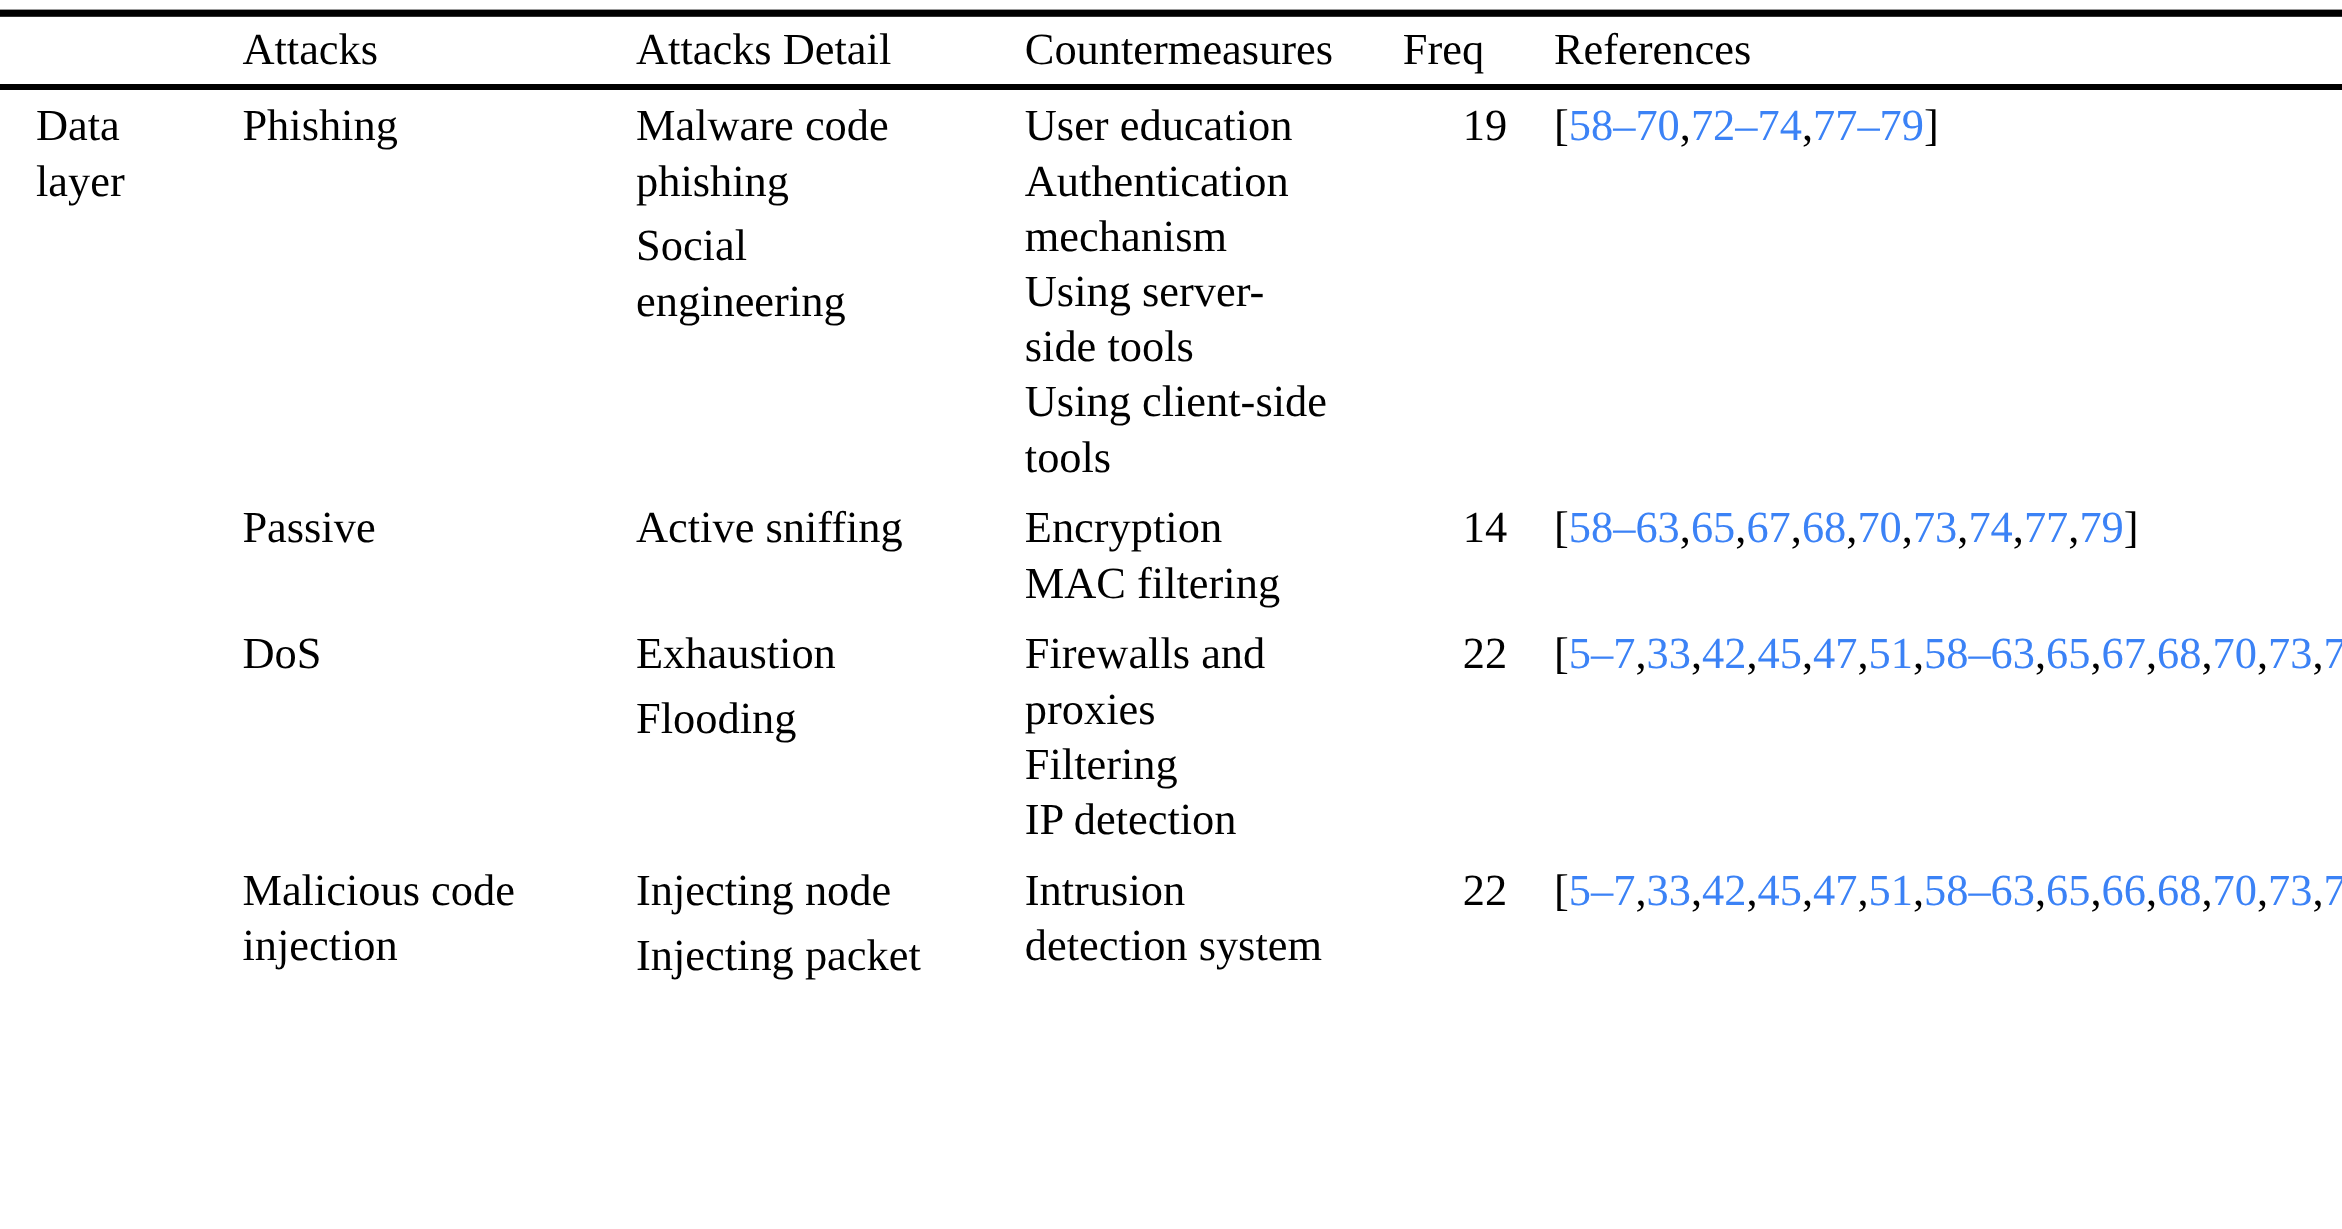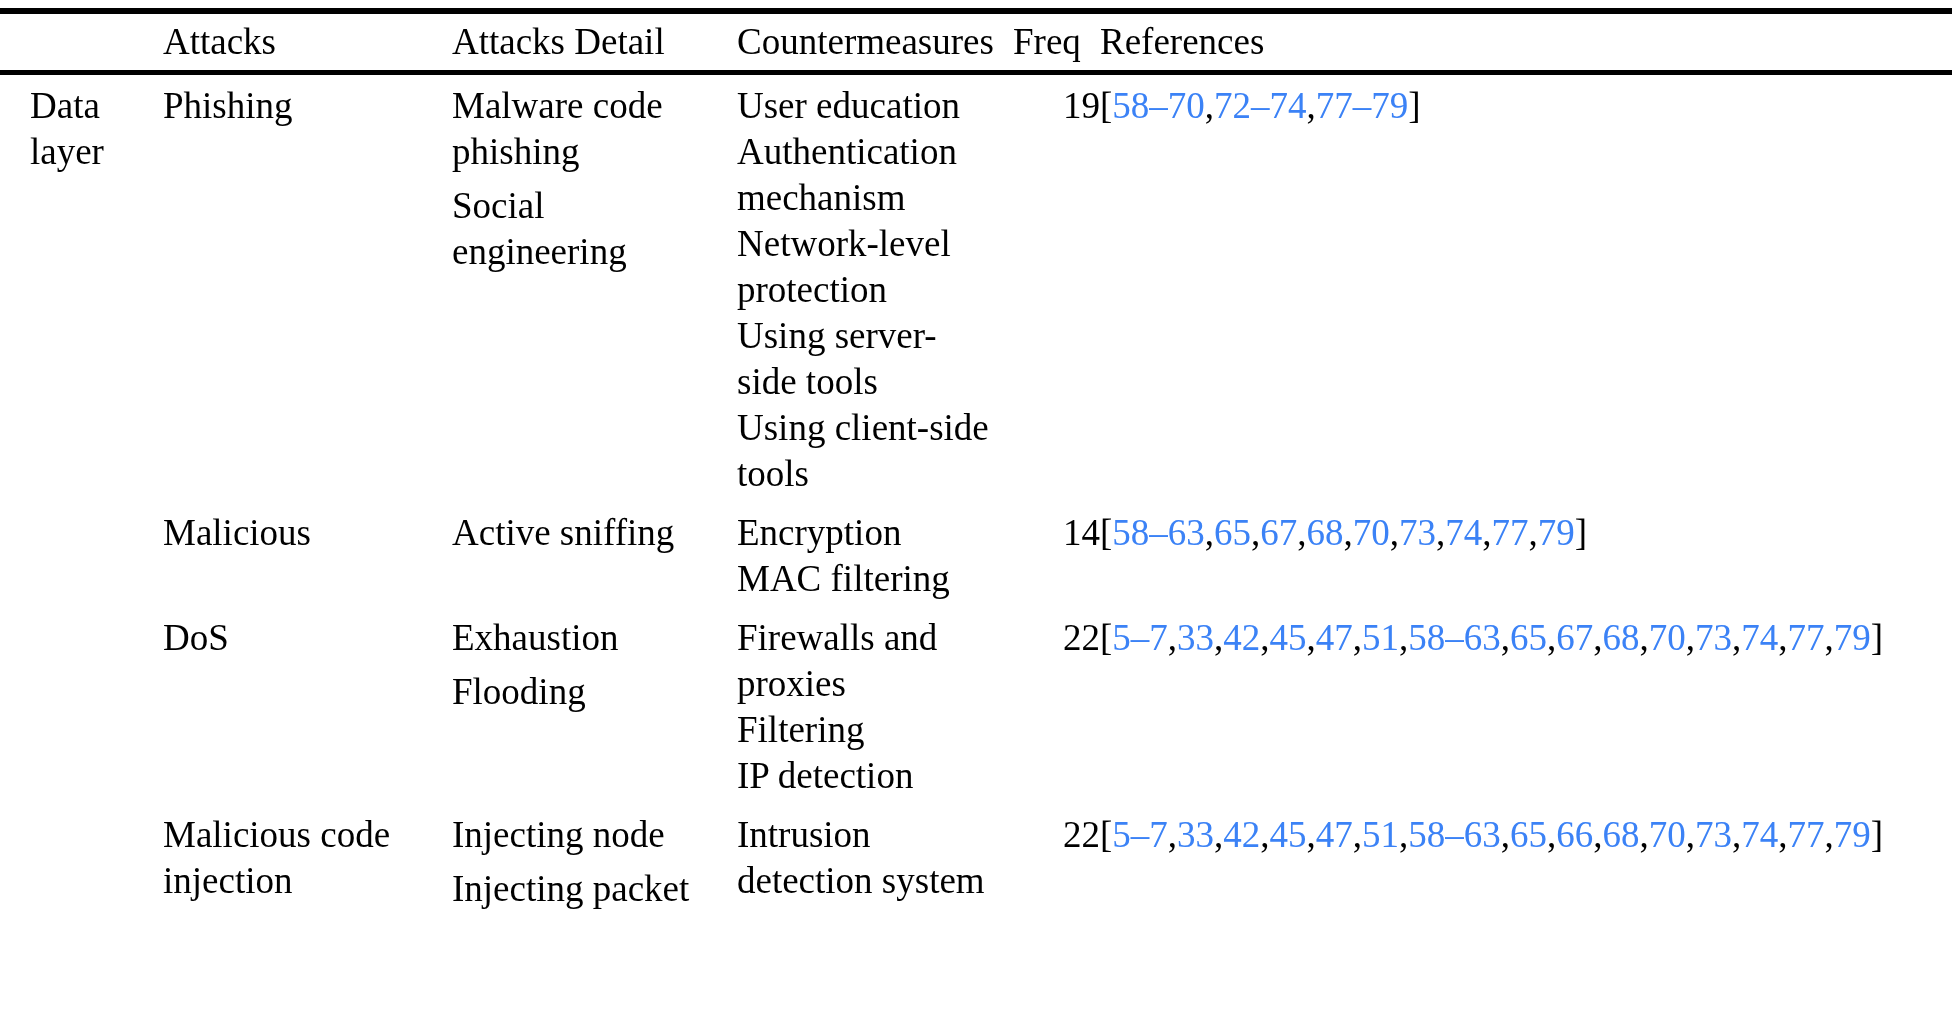--- a/index.html
+++ b/index.html
@@ -24,20 +24,21 @@
     background: #000000;
     width: 100%;
   }
   .rule-top { height: 6px; margin-top: 8px; }
   .rule-mid { height: 5px; }
   .grid {
     display: grid;
     grid-template-columns: 133px 289px 285px 276px 87px auto;
     padding-left: 30px;
     box-sizing: border-box;
+    gap: 39px;
   }
   .thead {
     font-size: 37px;
     line-height: 56px;
     height: 56px;
     overflow: hidden;
   }
   .thead .hcell {
     white-space: nowrap;
   }
@@ -93,31 +94,30 @@
     <div class="grid trow">
       <div class="cell layer-cell">Data layer</div>
       <div class="cell attack-cell">Phishing</div>
       <div class="cell details-cell">
           <div class="detail-item">Malware code phishing</div>
           <div class="detail-item">Social engineering</div>
         </div>
       <div class="cell countermeasures-cell">
           <div class="cm-item">User education</div>
           <div class="cm-item">Authentication mechanism</div>
-          <div class="cm-item">Network-level protection</div>
           <div class="cm-item">Using server-side tools</div>
           <div class="cm-item">Using client-side tools</div>
         </div>
       <div class="cell freq-cell">19</div>
       <div class="cell references-cell">[<span class="ref-link">58–70</span>,<span class="ref-link">72–74</span>,<span class="ref-link">77–79</span>]</div>
     </div>
 
     <div class="grid trow">
       <div class="cell layer-cell"></div>
-      <div class="cell attack-cell">Malicious</div>
+      <div class="cell attack-cell">Passive</div>
       <div class="cell details-cell">
           <div class="detail-item">Active sniffing</div>
         </div>
       <div class="cell countermeasures-cell">
           <div class="cm-item">Encryption</div>
           <div class="cm-item">MAC filtering</div>
         </div>
       <div class="cell freq-cell">14</div>
       <div class="cell references-cell">[<span class="ref-link">58–63</span>,<span class="ref-link">65</span>,<span class="ref-link">67</span>,<span class="ref-link">68</span>,<span class="ref-link">70</span>,<span class="ref-link">73</span>,<span class="ref-link">74</span>,<span class="ref-link">77</span>,<span class="ref-link">79</span>]</div>
     </div>

